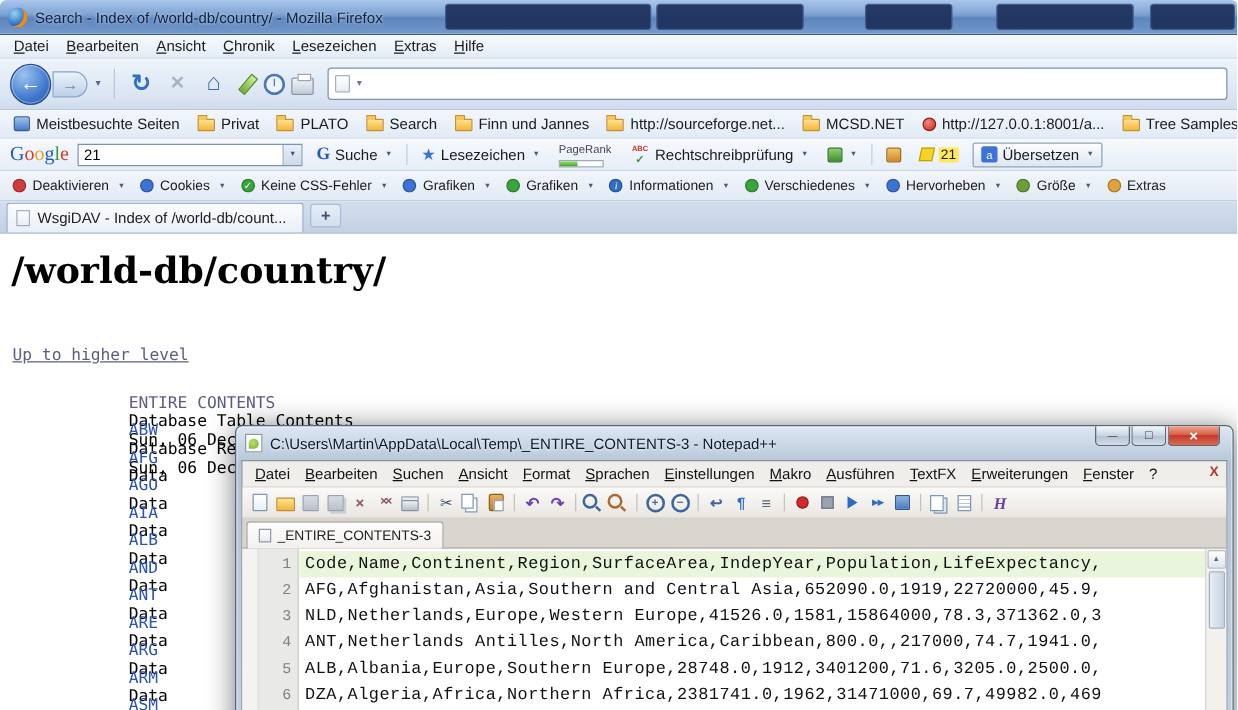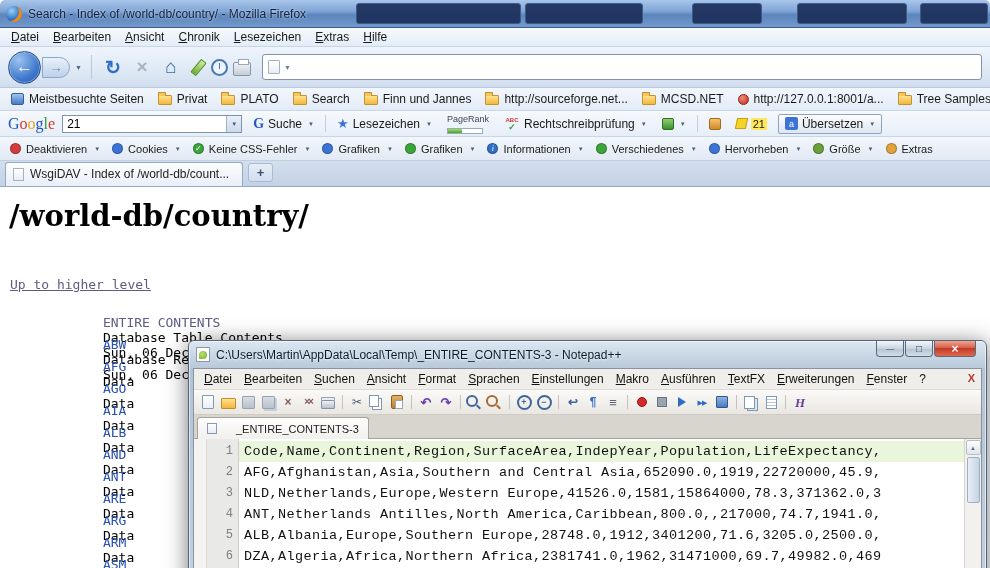--- a/index.html
+++ b/index.html
@@ -241,21 +241,21 @@
   .v-save-macro-icon::before{content:"";width:10px;height:10px;
     background:linear-gradient(#8fb4e0,#4a7ac0);border:1px solid #30588f;border-radius:1px}
   .v-doc-switcher-icon::before{content:"";width:9px;height:11px;background:#fff;border:1px solid #7f98b5;
     box-shadow:3px 2px 0 -1px #dce6f2,3px 2px 0 0 #7f98b5;margin-left:-3px}
   .v-doc-map-icon::before{content:"";width:9px;height:11px;border:1px solid #7f98b5;
     background:repeating-linear-gradient(180deg,#fff 0 2px,#b8c6da 2px 3px)}
   .v-open-in-browser-icon::before{content:"H";font-family:"Liberation Serif",serif;
     font-style:italic;font-weight:bold;color:#6a3fa0;font-size:13px}
   .npp-tabbar{height:24px;background:#d8d4ce;border-bottom:1px solid #a8a29a;display:flex;
     align-items:flex-end;padding-left:3px;flex:none}
-  .ntab{height:22px;display:flex;align-items:center;gap:19px;padding:0 9px;font-size:11px;color:#222;
+  .ntab{height:22px;display:flex;align-items:center;gap:5px;padding:0 9px;font-size:11px;color:#222;
     background:linear-gradient(#fefefe,#f2f0ec);border:1px solid #a8a29a;border-bottom:none;
     border-radius:3px 3px 0 0;margin-bottom:-1px;position:relative;z-index:1}
   .ntab-ic{width:10px;height:11px;background:linear-gradient(#fff,#e6ecf4);border:1px solid #8a9ab0;flex:none}
   .npp-editor{flex:1;display:flex;background:#fff;overflow:hidden}
   .npp-margin{width:13px;background:#f4f3f1;border-right:1px solid #dedbd5;flex:none}
   .npp-lines{flex:1;position:relative;padding-top:2px;overflow:hidden;
     font-family:"Liberation Mono","DejaVu Sans Mono",monospace}
   .gutter-bg{position:absolute;left:0;top:0;bottom:0;width:32px;background:#e9e9e7;
     border-right:1px solid #cfccc6}
   .eline{position:relative;display:flex;height:21px;line-height:21px}

